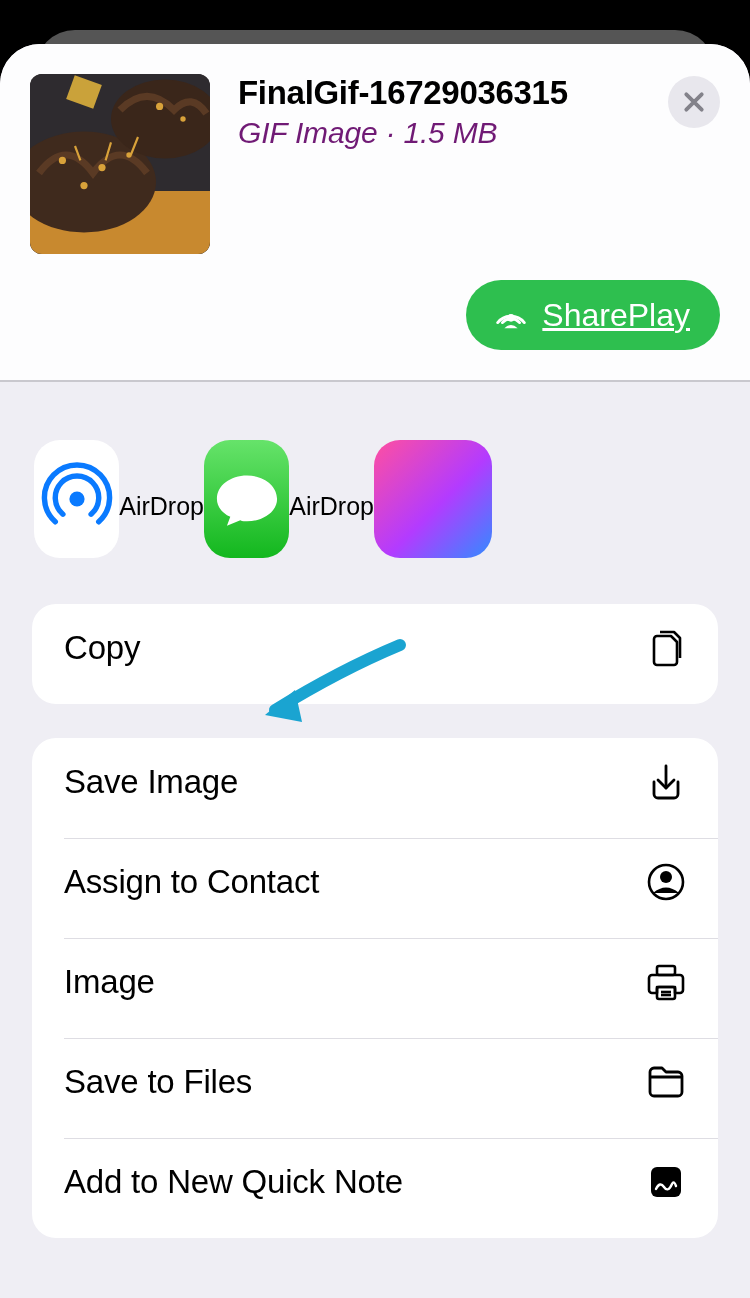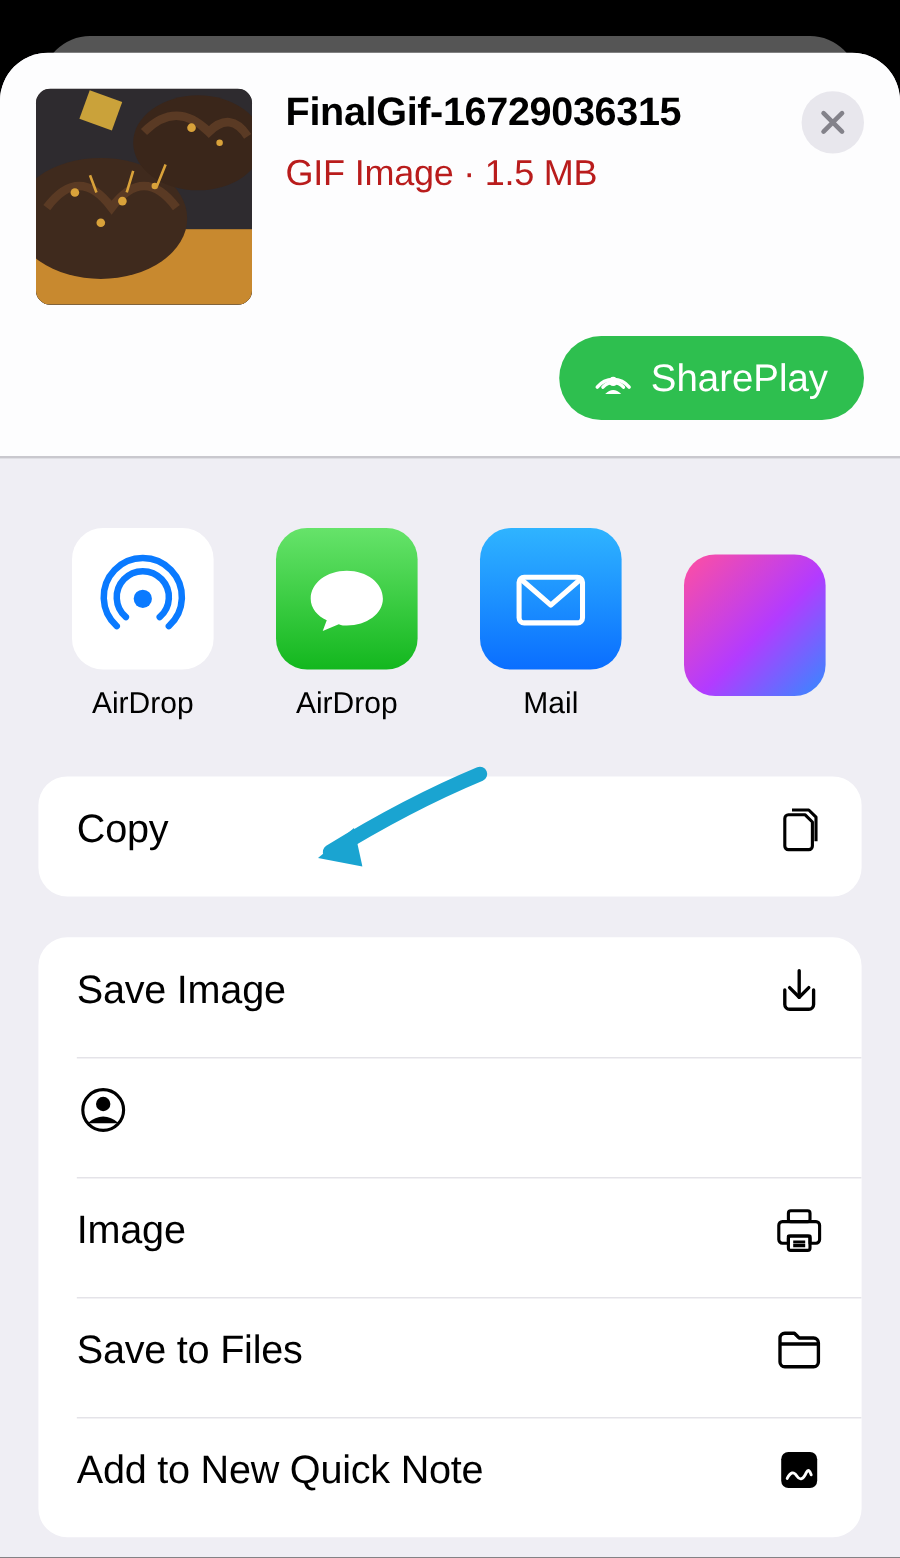--- a/index.html
+++ b/index.html
@@ -57,23 +57,24 @@
     font-size: 33px;
     font-weight: 600;
     color: #000;
     letter-spacing: -0.3px;
     white-space: nowrap;
     overflow: hidden;
     text-overflow: ellipsis;
   }
   .file-sub {
     font-size: 30px;
-    color: #b91c1c;
-    margin-top: 16px;
+    color: #701a75;
+    margin-top: 4px;
     letter-spacing: -0.2px;
+    font-style: italic;
   }
   .close-btn {
     width: 52px;
     height: 52px;
     border-radius: 26px;
     background: #e8e7ed;
     display: flex;
     align-items: center;
     justify-content: center;
     flex-shrink: 0;
@@ -89,38 +90,38 @@
   .shareplay-btn {
     background: #2ebf4f;
     border-radius: 36px;
     height: 70px;
     padding: 0 30px 0 26px;
     display: flex;
     align-items: center;
     color: #fff;
     font-size: 32px;
     font-weight: 500;
+    text-decoration: underline;
   }
   .shareplay-btn svg { width: 38px; height: 38px; margin-right: 12px; }
   .hr {
     height: 2px;
     background: #c9c8ce;
   }
   .apps {
     padding: 58px 0 28px 34px;
     display: flex;
     overflow: hidden;
   }
   .app {
     width: 170px;
     flex-shrink: 0;
     display: flex;
-    flex-direction: column;
-    align-items: center;
-    justify-content: center;
+    flex-direction: row;
+    align-items: center;
   }
   .app-icon {
     width: 118px;
     height: 118px;
     border-radius: 26px;
     display: flex;
     align-items: center;
     justify-content: center;
   }
   .app-label {
@@ -241,29 +242,20 @@
     </div>
     <div class="app">
       <div class="app-icon" style="background:linear-gradient(180deg,#66e36a,#13b71e)">
         <svg viewBox="0 0 70 70" width="78" height="78">
           <path d="M35 14 C20 14 8 23 8 35 C8 42 13 48 20 51 L17 59 L29 54 C31 55 33 55 35 55 C50 55 62 46 62 35 C62 23 50 14 35 14 Z" fill="#fff"></path>
         </svg>
       </div>
       <div class="app-label">AirDrop</div>
     </div>
     <div class="app">
-      <div class="app-icon" style="background:linear-gradient(180deg,#2fb4ff,#0a6eff)">
-        <svg viewBox="0 0 70 70" width="74" height="74">
-          <rect x="10" y="18" width="50" height="36" rx="4" fill="none" stroke="#fff" stroke-width="4"></rect>
-          <path d="M12 20 L35 40 L58 20" fill="none" stroke="#fff" stroke-width="4" stroke-linejoin="round"></path>
-        </svg>
-      </div>
-      <div class="app-label">Mail</div>
-    </div>
-    <div class="app">
       <div class="app-icon" style="background:linear-gradient(135deg,#ff4fa0 0%,#b33bff 55%,#338bff 100%)">
         
       </div>
 
     </div>
   </div>
 
   <div class="actions">
 
     <div class="group">
@@ -287,20 +279,21 @@
           <svg viewBox="0 0 44 44">
               <g fill="none" stroke="#000" stroke-width="2.8" stroke-linecap="round" stroke-linejoin="round">
                 <path d="M10 22 V34 A4 4 0 0 0 14 38 H30 A4 4 0 0 0 34 34 V22"></path>
                 <path d="M22 6 V28"></path>
                 <path d="M14 20 L22 28 L30 20"></path>
               </g>
             </svg>
         </span>
       </div>
       <div class="item">
+        <span class="item-label">Assign to Contact</span>
         <span class="item-icon">
           <svg viewBox="0 0 44 44">
               <circle cx="22" cy="22" r="17" fill="none" stroke="#000" stroke-width="2.6"></circle>
               <circle cx="22" cy="17" r="6" fill="#000"></circle>
               <path d="M9 33 Q22 22 35 33" fill="#000"></path>
             </svg>
         </span>
       </div>
       <div class="item">
         <span class="item-label">Image</span>

